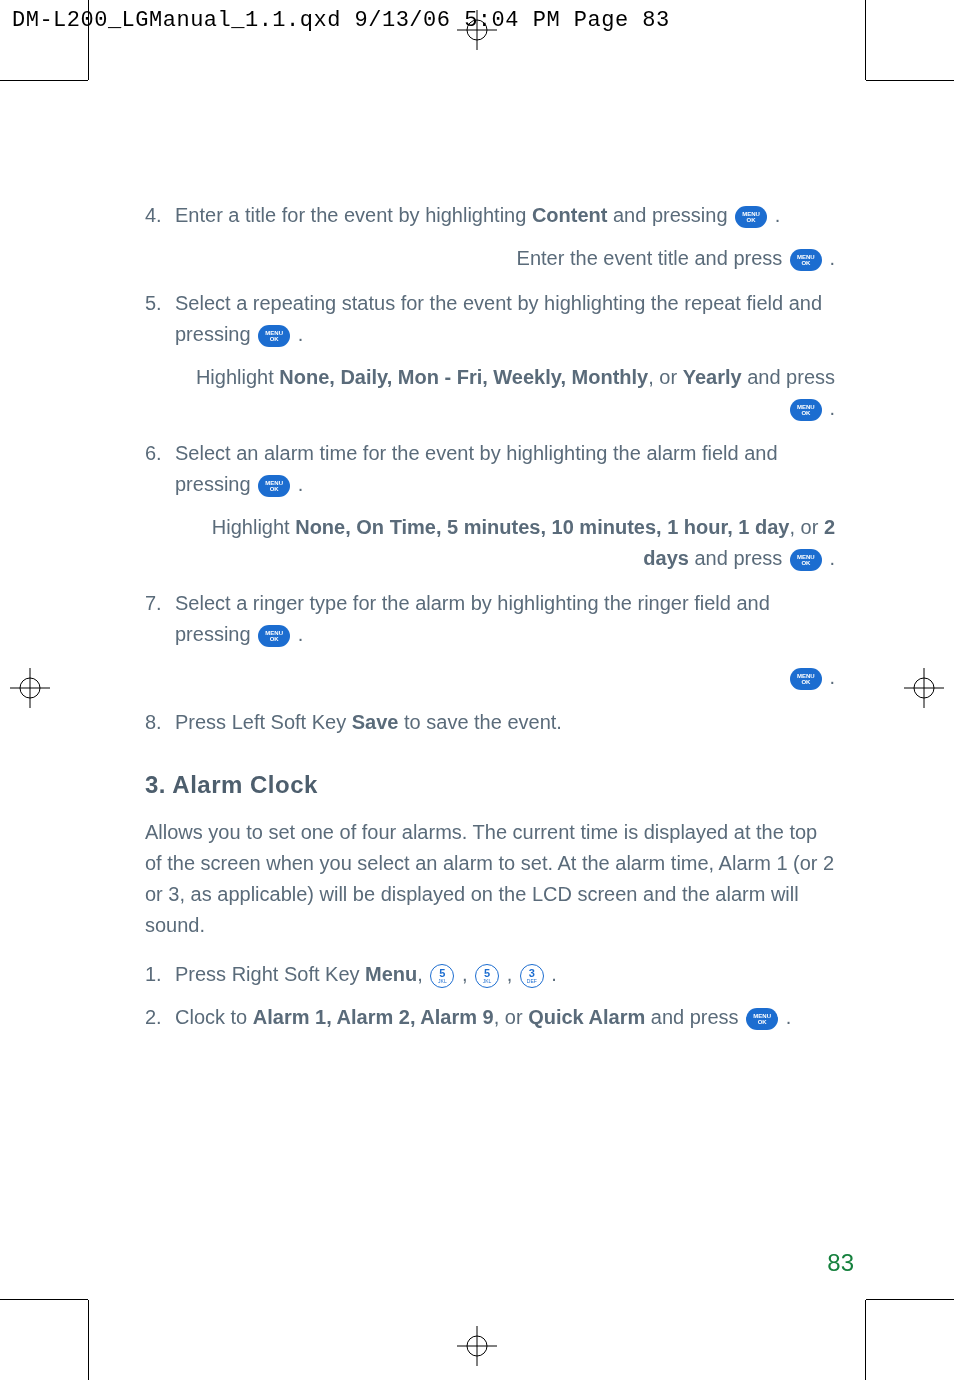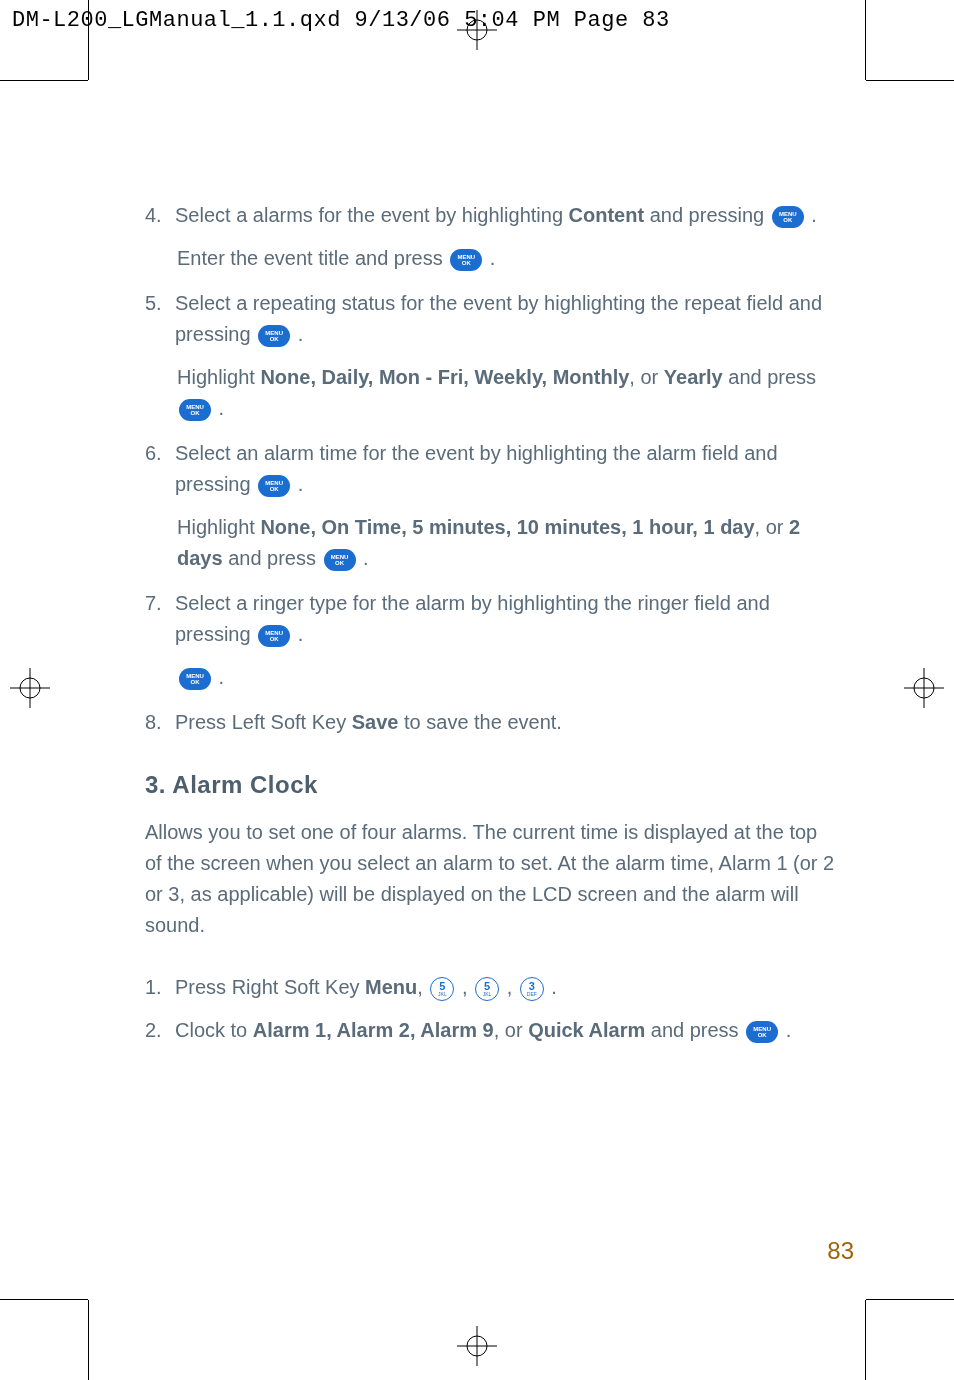--- a/index.html
+++ b/index.html
@@ -55,24 +55,24 @@
   .content {
     position: absolute;
     top: 200px;
     left: 145px;
     width: 690px;
     font-size: 20px;
     line-height: 1.55;
   }
   .step { margin-bottom: 12px; padding-left: 30px; position: relative; }
   .stepnum { position:absolute; left:0; top:0; }
-  .sub { margin: 8px 0 14px 32px; }
+  .sub { margin: 8px 0 14px 32px; text-align: right; }
   .bold { font-weight: bold; color: #5a6b7a; }
   .section-head { font-weight: bold; color: #4d5e6d; margin: 28px 0 14px 0; font-size: 24px; letter-spacing: 0.5px;}
-  .para { margin-bottom: 31px; }
+  .para { margin-bottom: 18px; }
   .icon-menu {
     display: inline-flex;
     width: 32px; height: 22px;
     background: #1c6dd0;
     border-radius: 11px;
     color: #fff;
     font-size: 6px;
     font-weight: bold;
     align-items: center;
     justify-content: center;
@@ -92,24 +92,24 @@
     align-items: center;
     justify-content: center;
     flex-direction: column;
     line-height: 0.9;
     vertical-align: middle;
     margin: 0 2px;
   }
   .icon-key .sm { font-size: 5px; font-weight: normal; }
   .page-num {
     position: absolute;
-    bottom: 115px;
+    bottom: 103px;
     right: 100px;
     font-size: 24px;
-    color: #a16207;
+    color: #15803d;
   }
 </style>
 </head>
 <body>
 
 <div class="header">DM-L200_LGManual_1.1.qxd  9/13/06  5:04 PM  Page 83</div>
 
 <div class="reg-top"><svg width="40" height="40">
       <line x1="20" y1="0" x2="20" y2="40" stroke="#000"></line>
       <line x1="0" y1="20" x2="40" y2="20" stroke="#000"></line>
@@ -137,21 +137,21 @@
 <div class="crop-tr-h"></div>
 <div class="crop-bl-v"></div>
 <div class="crop-bl-h"></div>
 <div class="crop-br-v"></div>
 <div class="crop-br-h"></div>
 
 <div class="content">
 
   <div class="step">
     <span class="stepnum">4.</span>
-    <span>Select a alarms for the event by highlighting </span><span class="bold">Content</span><span> and pressing </span>
+    <span>Enter a title for the event by highlighting </span><span class="bold">Content</span><span> and pressing </span>
     <span class="icon-menu">
         <span>MENU</span>
         <span>OK</span>
       </span> .
   </div>
   <div class="sub">
     <span>Enter the event title and press </span>
     <span class="icon-menu">
         <span>MENU</span>
         <span>OK</span>

